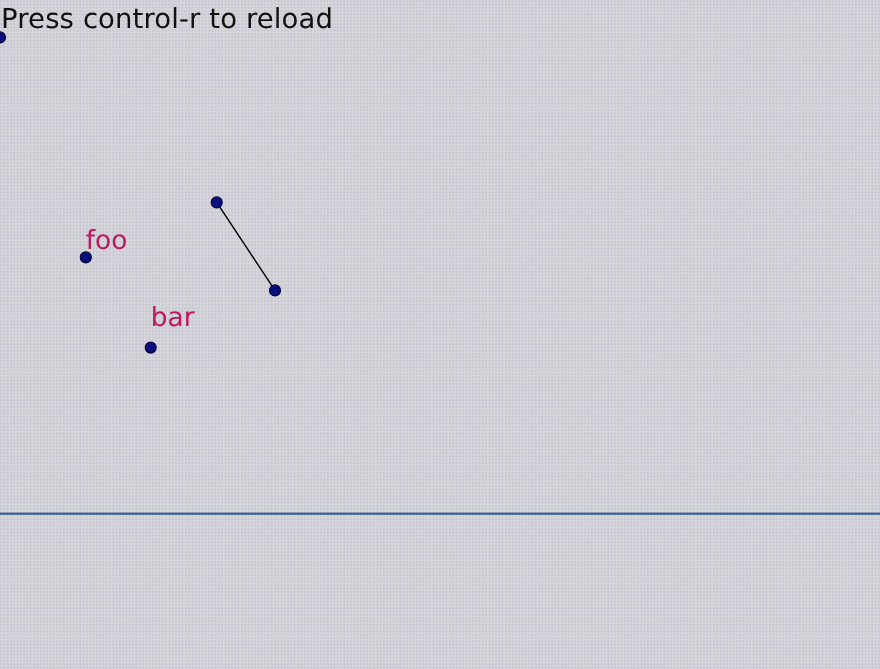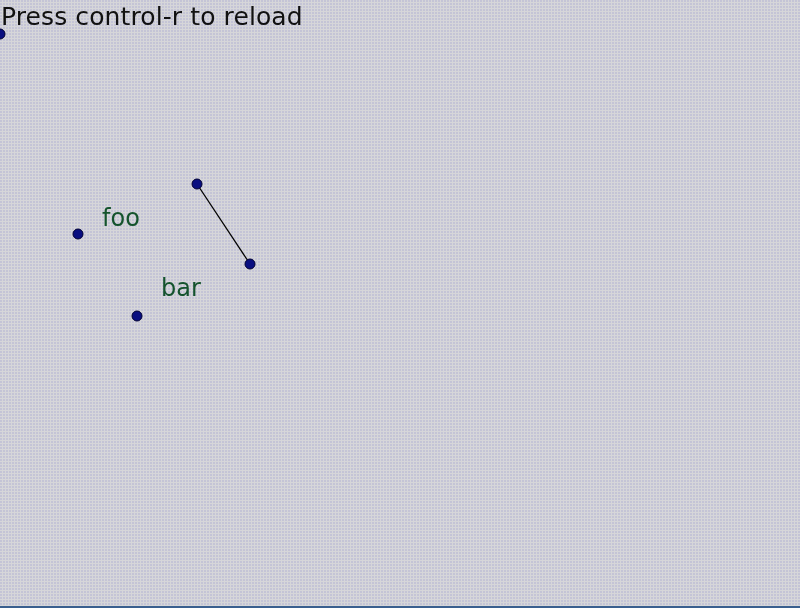--- a/index.html
+++ b/index.html
@@ -13,39 +13,38 @@
       position: relative;
       background-color: #d6d6d9;
       background-image:
         radial-gradient(circle at 1px 1px, #c4c4d6 0.8px, transparent 1px);
       background-size: 3px 3px;
       font-family: "DejaVu Sans", sans-serif;
     }
     .canvas {
       position: absolute;
       left: 0; top: 0;
-      width: 800px; height: 608px;
+      width: 800px; height: 468px;
     }
     .hint {
       position: absolute;
       left: 1px;
       top: 2px;
       font-size: 25px;
       line-height: 30px;
       color: #111111;
       white-space: nowrap;
       letter-spacing: 0.1px;
     }
     .label {
       position: absolute;
       font-size: 24px;
       line-height: 28px;
-      color: #14532d;
+      color: #be185d;
       white-space: nowrap;
-      margin-left: 24px;
     }
     .bottom-bar {
       position: absolute;
       left: 0;
       bottom: 0;
       width: 800px;
       height: 2px;
       background: #3a5f8f;
     }
     svg { position: absolute; left: 0; top: 0; }

